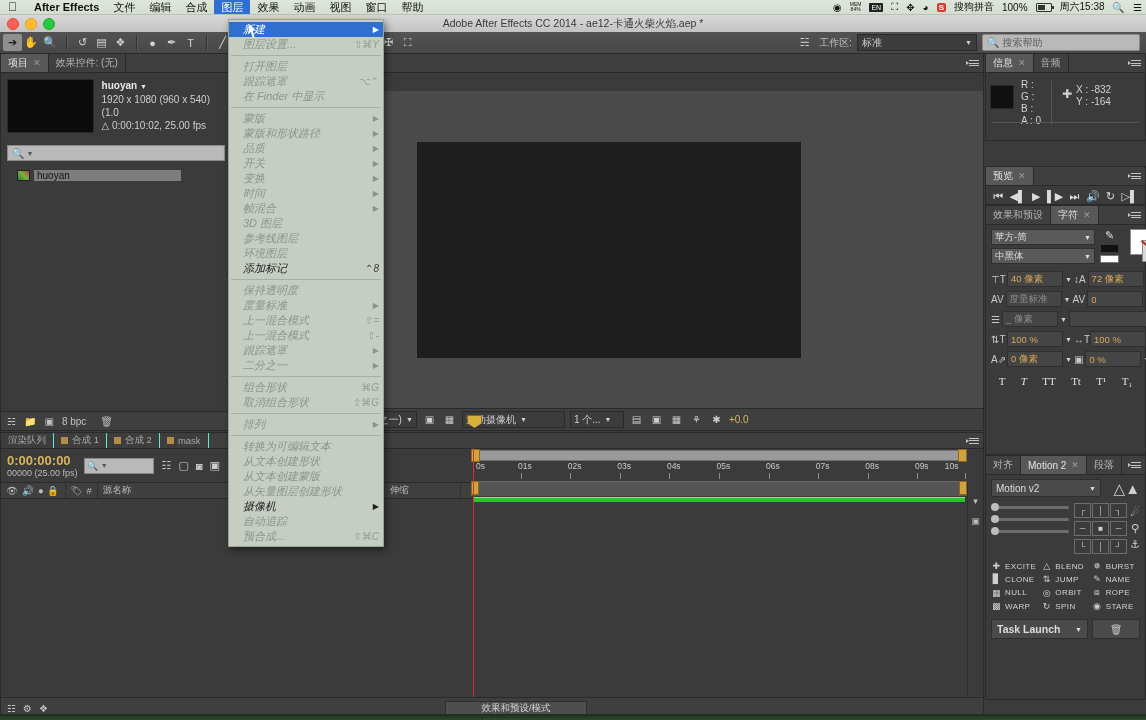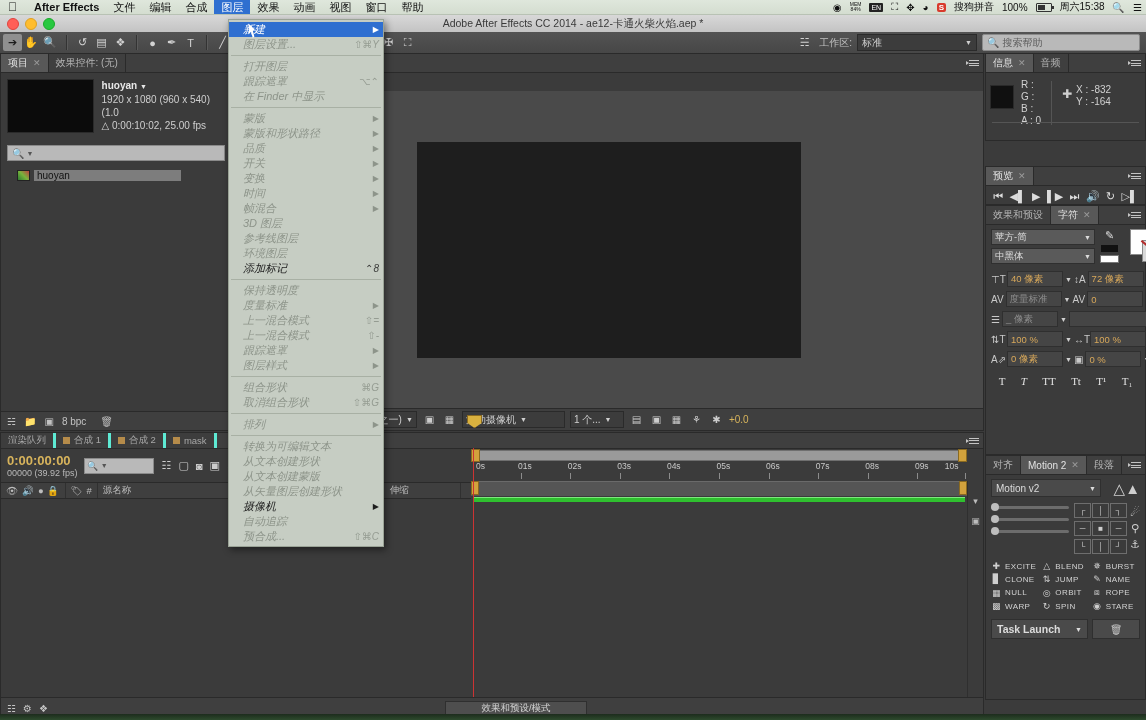--- a/index.html
+++ b/index.html
@@ -145,21 +145,21 @@
   .mgrid{display:grid;grid-template-columns:repeat(3,1fr);grid-gap:3px 2px;margin-top:7px;}
   .mbtn{display:flex;align-items:center;gap:3px;font-size:8px;color:#d2d2d2;letter-spacing:.4px;}
   .mbtn .mi2{font-size:9px;color:#cfcfcf;width:11px;text-align:center;}
   .m-foot{display:flex;gap:4px;margin-top:8px;align-items:center;}
   .m-foot .tsel{flex:1;background:#4a4a4a;border:1px solid #2f2f2f;height:18px;display:flex;align-items:center;justify-content:space-between;padding:0 5px;font-size:10.5px;color:#dcdcdc;font-weight:bold;}
   .m-foot .tdel{width:46px;height:18px;background:#4a4a4a;border:1px solid #2f2f2f;display:flex;align-items:center;justify-content:center;color:#cfcfcf;font-size:10px;}
 
   
   #timelinePanel{left:0;top:432px;width:984px;height:288px;}
   .tl-tabs{height:15px;background:#444;display:flex;align-items:stretch;border-bottom:1px solid #2a2a2a;}
-  .tl-tab{display:flex;align-items:center;gap:4px;padding:0 7px;font-size:9.5px;color:#a8a8a8;background:#3d3d3d;border-right:3px solid #5eead4;}
+  .tl-tab{display:flex;align-items:center;gap:4px;padding:0 7px;font-size:9.5px;color:#a8a8a8;background:#3d3d3d;border-right:1px solid #5eead4;}
   .tl-tab .sq{width:7px;height:7px;background:#b58b4a;display:inline-block;}
   .tl-ctrl{height:33px;display:flex;align-items:center;border-bottom:1px solid #2a2a2a;background:#3b3b3b;}
   .tl-time{padding:0 6px;}
   .tl-time .big{color:#d8b45c;font-size:13px;font-weight:bold;line-height:14px;}
   .tl-time .sm{color:#b9b9b9;font-size:9px;line-height:10px;}
   .tl-srch{background:#b9b9b9;border:1px solid #8a8a8a;height:14px;width:62px;display:flex;align-items:center;padding:0 3px;color:#555;font-size:9px;gap:2px;}
   .tl-icons{display:flex;gap:7px;align-items:center;padding:0 8px;color:#cdcdcd;font-size:11px;}
   .tl-colhead{height:15px;background:#3f3f3f;border-bottom:1px solid #2a2a2a;display:flex;align-items:center;font-size:9.5px;color:#bdbdbd;}
   .tl-colhead .seg{display:flex;align-items:center;gap:4px;padding:0 5px;border-right:1px solid #303030;height:15px;}
   .ruler{position:absolute;left:470px;right:16px;top:15px;height:33px;}
@@ -693,21 +693,21 @@
             <i></i>
             <i></i>
             <i></i>
           </span>
       </div>
     </div>
 
     <div class="tl-ctrl">
       <div class="tl-time">
         <div class="big">0:00:00:00</div>
-        <div class="sm">00000 (39.92 fps)</div>
+        <div class="sm">00000 (25.00 fps)</div>
       </div>
       <div class="tl-srch">
         <span>🔍</span>
         <span style="font-size:7px">▼</span>
         <span></span>
       </div>
       <div class="tl-icons">
         <span>☷</span>
         <span>▢</span>
         <span>◙</span>
@@ -878,21 +878,21 @@
       </div>
     <div class="it">
         <span>上一混合模式</span>
         <span class="k">⇧-</span>
       </div>
     <div class="it">
         <span>跟踪遮罩</span>
         <span class="ar">▶</span>
       </div>
     <div class="it">
-        <span>图层样式</span>
+        <span>二分之一</span>
         <span class="ar">▶</span>
       </div>
     <div class="sep"></div>
 
     <div class="it">
         <span>组合形状</span>
         <span class="k">⌘G</span>
       </div>
     <div class="it">
         <span>取消组合形状</span>

